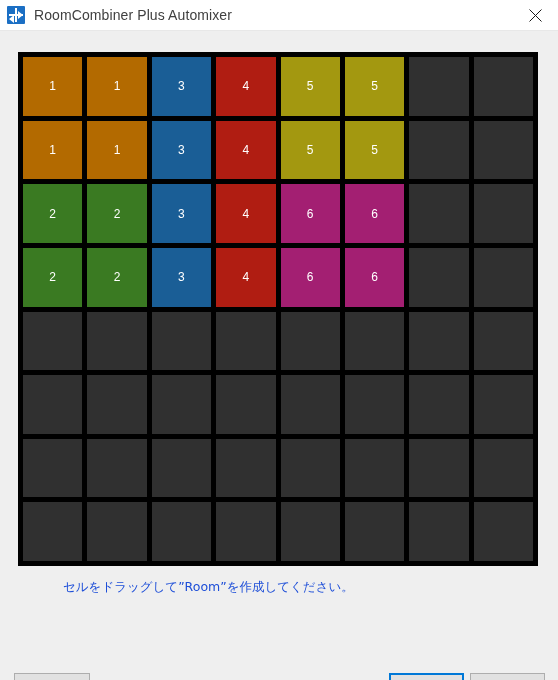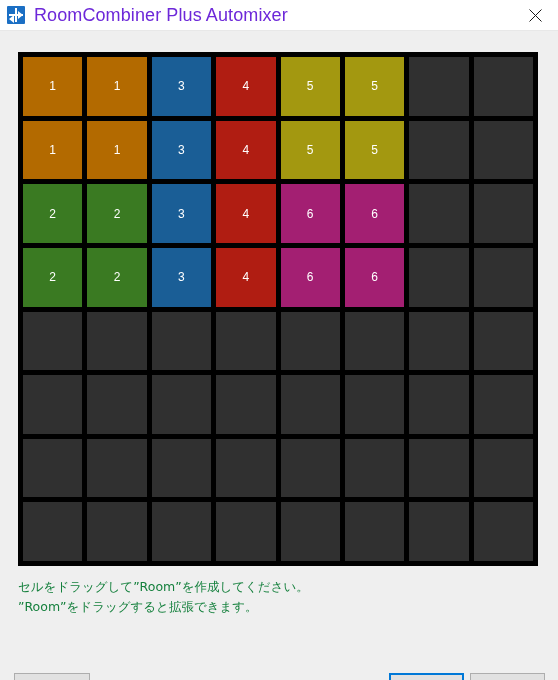--- a/index.html
+++ b/index.html
@@ -62,22 +62,22 @@
   .title-icon .arrow-l {
     position: absolute;
     left: 2px;
     top: 9px;
     width: 0; height: 0;
     border-top: 4px solid transparent;
     border-bottom: 4px solid transparent;
     border-right: 5px solid #ffffff;
   }
   .title-text {
-    font-size: 18px;
-    color: #6d28d9;
+    font-size: 14px;
+    color: #404040;
     letter-spacing: 0.1px;
     flex: 1 1 auto;
     white-space: nowrap;
   }
   .close-btn {
     width: 46px;
     height: 31px;
     display: flex;
     align-items: center;
     justify-content: center;
@@ -125,24 +125,25 @@
 
   
   .hints {
     position: absolute;
     left: 18px;
     top: 546px;
     width: 520px;
   }
   .hint-line {
     font-size: 12.5px;
-    color: #15803d;
+    color: #1d4ed8;
     line-height: 19.5px;
     white-space: nowrap;
     font-family: "DejaVu Sans", "Liberation Sans", sans-serif;
+    margin-left: 45px;
   }
 
   
   .btn-row {
     position: absolute;
     left: 0;
     top: 612px;
     width: 558px;
     height: 37px;
   }
@@ -252,21 +253,20 @@
         <div class="cell empty" style="background: rgb(48, 48, 48);"></div>
         <div class="cell empty" style="background: rgb(48, 48, 48);"></div>
         <div class="cell empty" style="background: rgb(48, 48, 48);"></div>
         <div class="cell empty" style="background: rgb(48, 48, 48);"></div>
         <div class="cell empty" style="background: rgb(48, 48, 48);"></div>
       </div>
   </div>
 
   <div class="hints">
     <div class="hint-line">セルをドラッグして”Room”を作成してください。</div>
-    <div class="hint-line">”Room”をドラッグすると拡張できます。</div>
   </div>
 
   <div class="btn-row">
     <button class="btn" id="btn-all-clear">All Clear</button>
     <button class="btn focused" id="btn-cancel">Cancel</button>
     <button class="btn" id="btn-next">Next</button>
   </div>
 
 </div>
 

